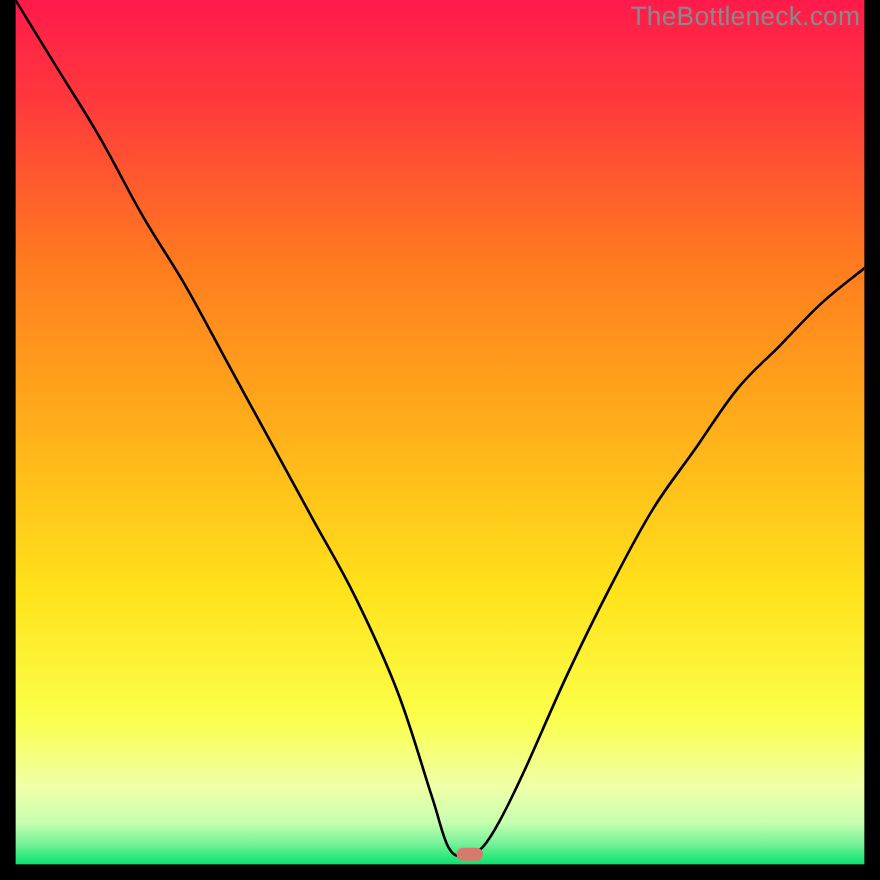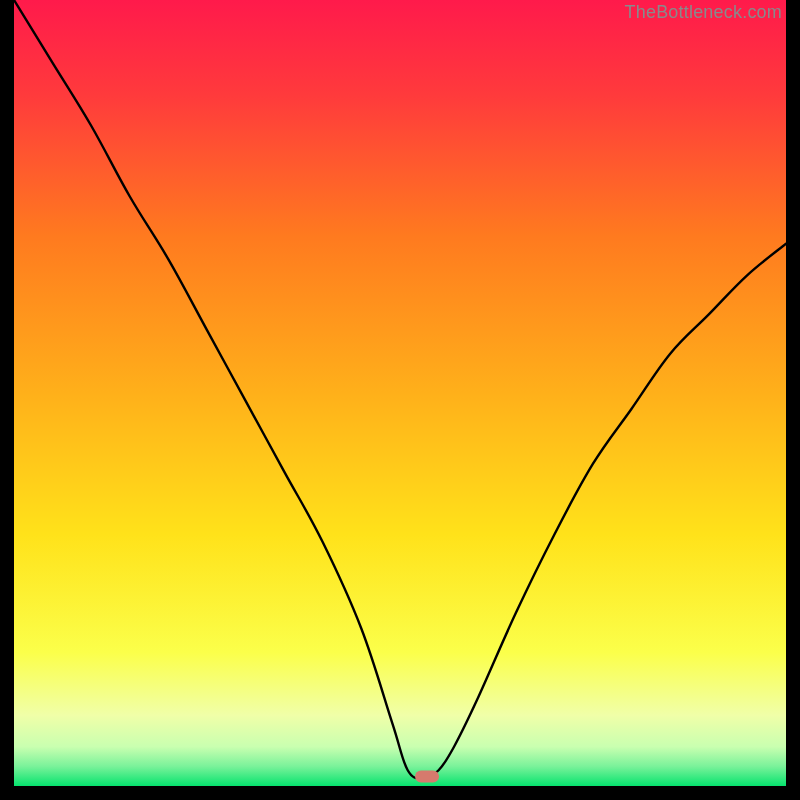--- a/index.html
+++ b/index.html
@@ -23,21 +23,21 @@
     left: 0;
     top: 0;
     width: 772px;
     height: 786px;
   }
   .watermark {
     position: absolute;
     top: 2px;
     right: 18px;
     font-family: Arial, Helvetica, sans-serif;
-    font-size: 18px;
+    font-size: 24px;
     font-weight: 500;
     color: #888a8c;
     letter-spacing: 0.2px;
   }
 </style>
 </head>
 <body>
 
 <div class="frame">
   <svg class="plot" viewBox="0 0 772 786" preserveAspectRatio="none">

